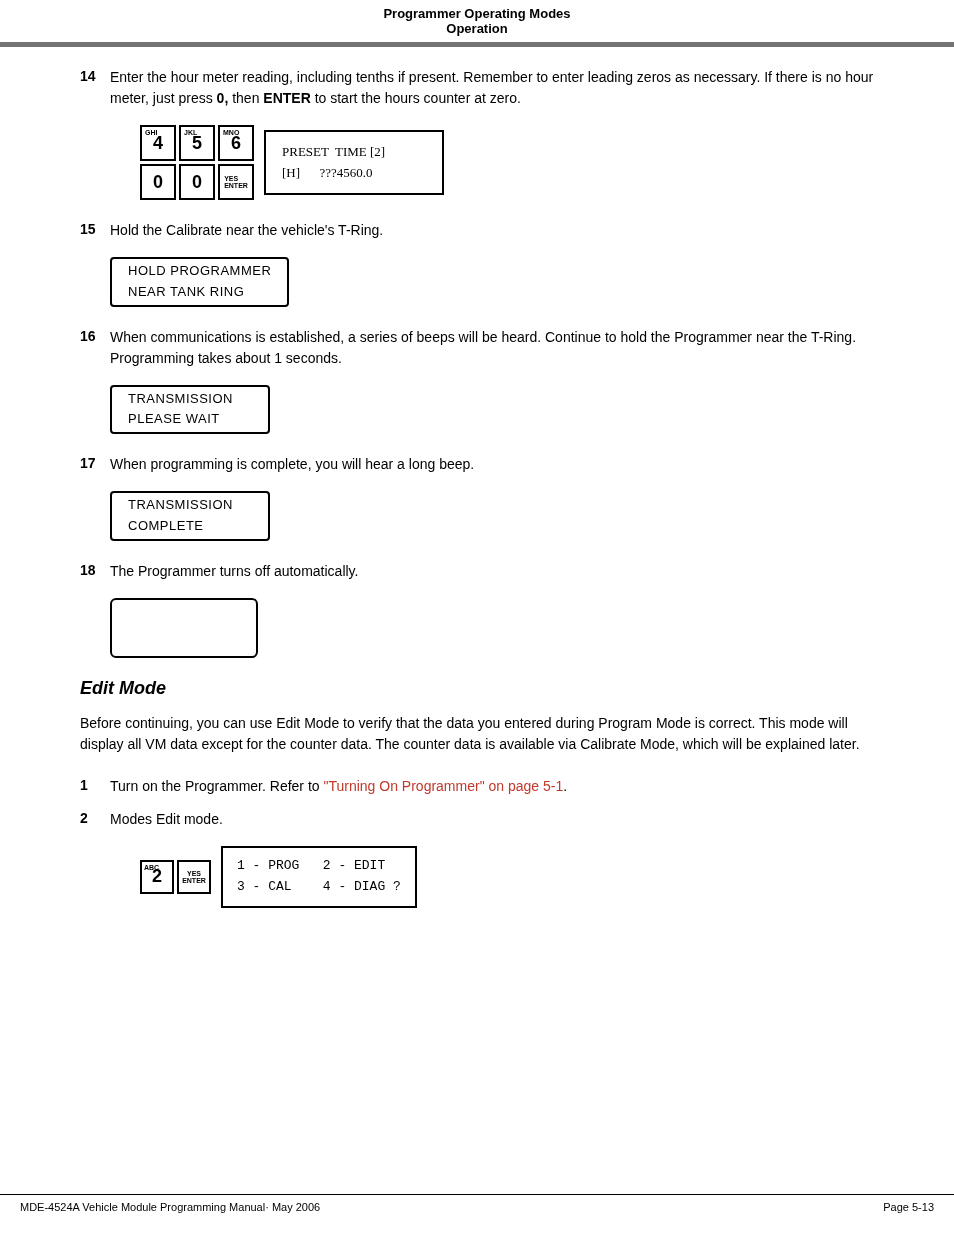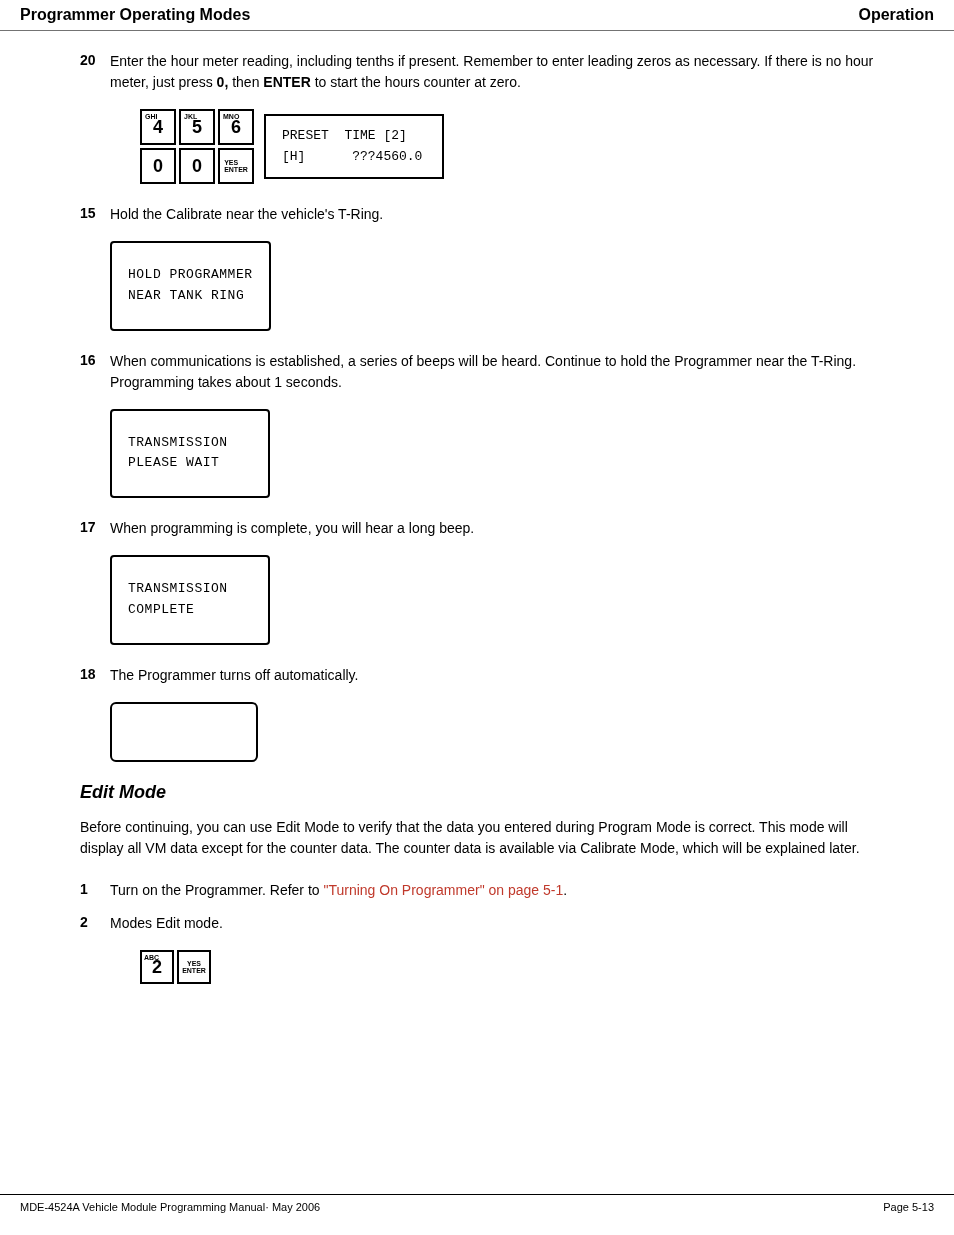--- a/index.html
+++ b/index.html
@@ -12,23 +12,24 @@
       color: #000;
       position: relative;
     }
 
     
     .header-bar {
       display: flex;
       justify-content: space-between;
       align-items: center;
       padding: 6px 20px;
-      border-bottom: 1px solid #737373;
-      font-size: 16px;
-      font-weight: bold;
+      border-bottom: 5px solid #737373;
+      font-size: 13px;
+      font-weight: bold;
+      flex-direction: column;
     }
 
     
     .footer-bar {
       display: flex;
       justify-content: space-between;
       align-items: center;
       padding: 6px 20px;
       border-top: 1px solid #000;
       font-size: 11px;
@@ -116,37 +117,37 @@
       font-size: 7px;
       font-weight: bold;
       background: #fff;
     }
 
     
     .lcd-box {
       border: 2px solid #000;
       padding: 10px 16px;
       font-size: 13px;
-      font-family: Liberation Mono, monospace;
+      font-family: Liberation Serif, serif;
       background: #fff;
       display: inline-block;
       margin-left: 10px;
       min-width: 180px;
     }
     .lcd-row {
       white-space: pre;
       line-height: 1.6;
     }
 
     
     .msg-box {
       border: 2px solid #000;
-      padding: 22px 16px;
+      padding: 2px 16px;
       font-size: 13px;
-      font-family: Liberation Mono, monospace;
+      font-family: Liberation Sans, sans-serif;
       background: #fff;
       display: inline-block;
       border-radius: 4px;
       min-width: 160px;
     }
     .msg-row {
       white-space: pre;
       line-height: 1.6;
       letter-spacing: 0.5px;
     }
@@ -260,21 +261,21 @@
 <body>
 
 <div class="header-bar">
   <span>Programmer Operating Modes</span>
   <span>Operation</span>
 </div>
 
 <div class="content">
 
   <div class="step">
-    <div class="step-number">20</div>
+    <div class="step-number">14</div>
     <div class="step-text">
       Enter the hour meter reading, including tenths if present. Remember to enter leading zeros as necessary. If there is no hour meter, just press <b>0,</b> then <b>ENTER</b> to start the hours counter at zero.
     </div>
   </div>
 
   <div class="display-area">
     <div class="keypad-display">
       <div class="key-group">
         <div class="key-row">
           <div class="key">
@@ -373,20 +374,24 @@
     </div>
 
     <div class="display-area">
       <div class="bottom-keypad">
         <div style="display:flex; flex-direction:column; gap:0;">
           <div class="key-small">
             <span class="key-small-label">ABC</span>2
           </div>
         </div>
         <div class="key-enter-small" style="font-size:7px; text-align:center;">YES<br>ENTER</div>
+        <div class="lcd-menu-box">
+          <div class="lcd-menu-row">1 - PROG   2 - EDIT</div>
+          <div class="lcd-menu-row">3 - CAL    4 - DIAG ?</div>
+        </div>
       </div>
     </div>
 
   </div>
 
 </div>
 
 <div class="footer-bar">
   <span>MDE-4524A Vehicle Module Programming Manual· May 2006</span>
   <span>Page 5-13</span>

